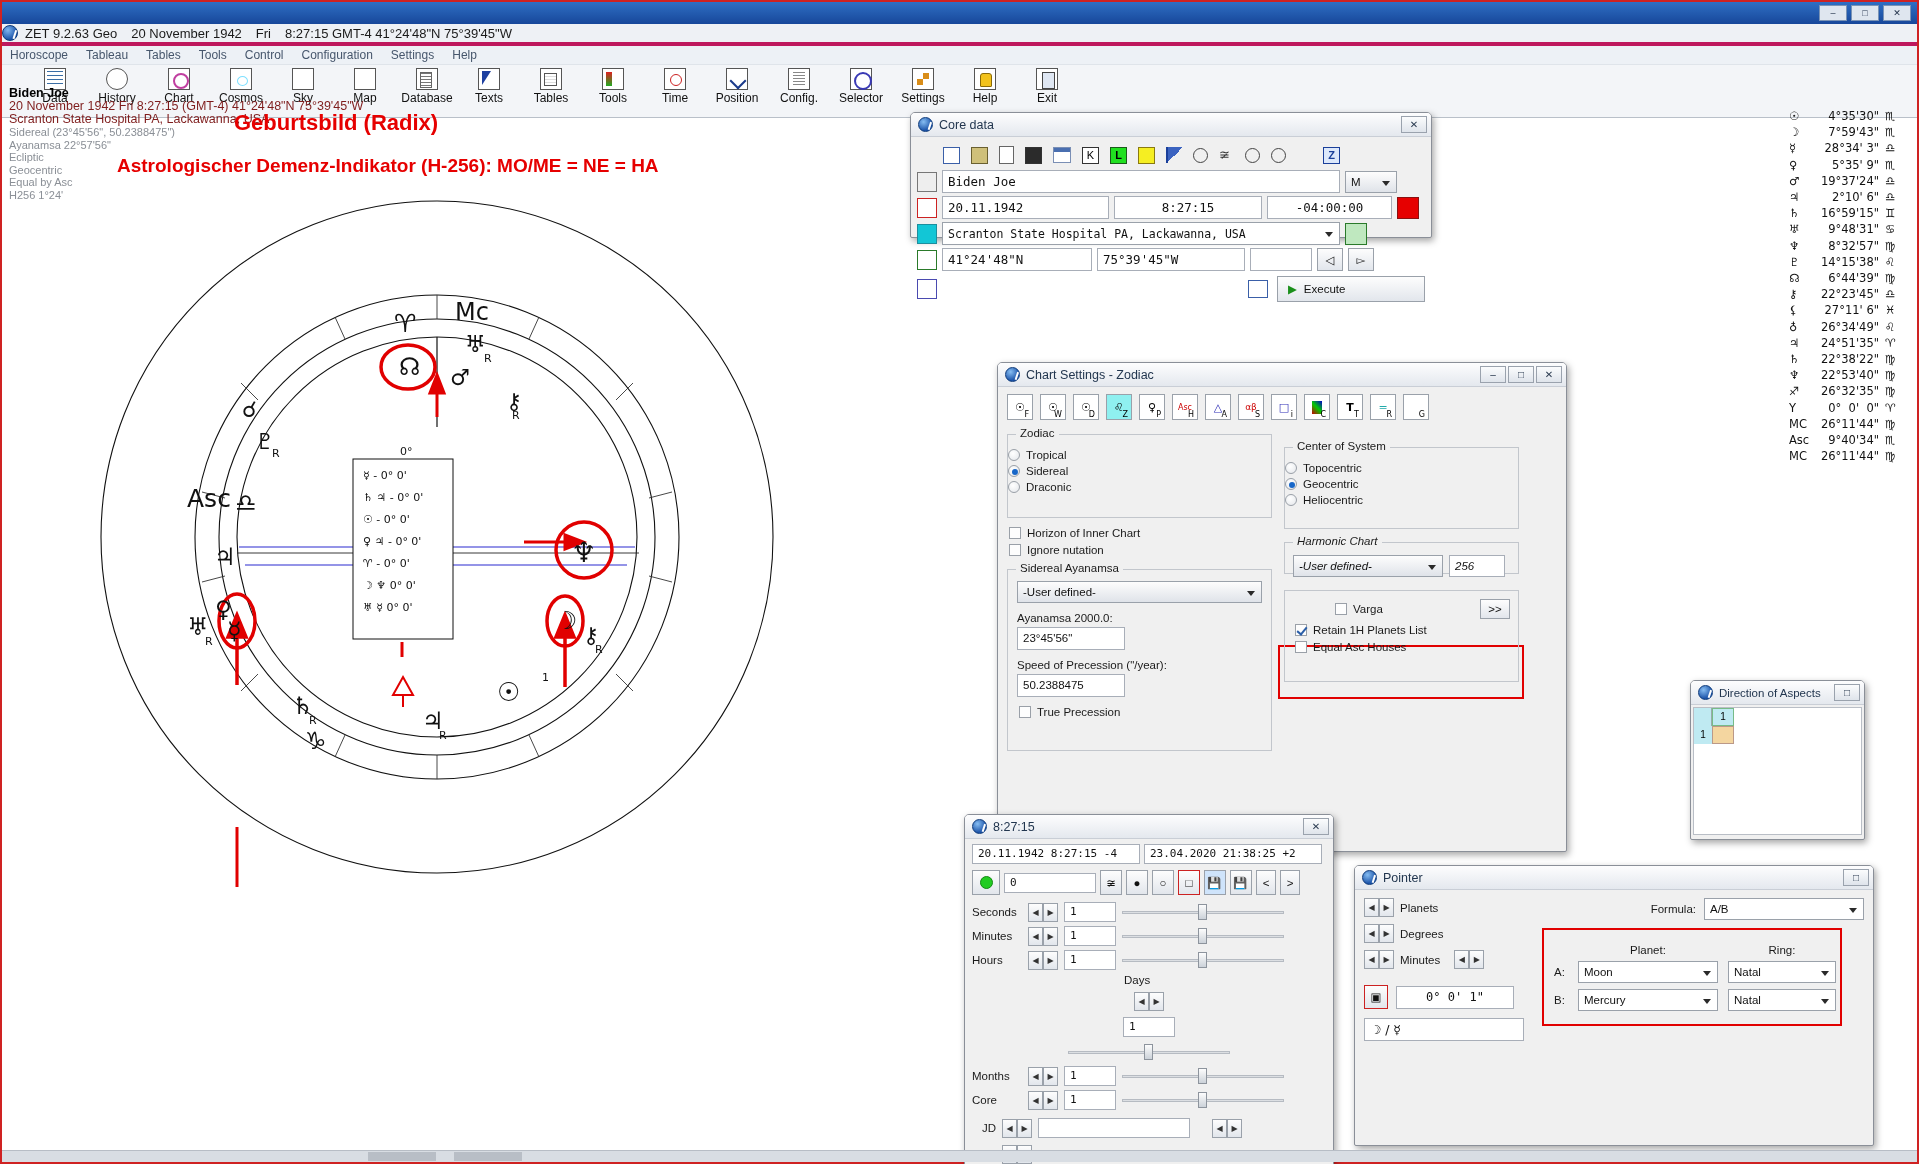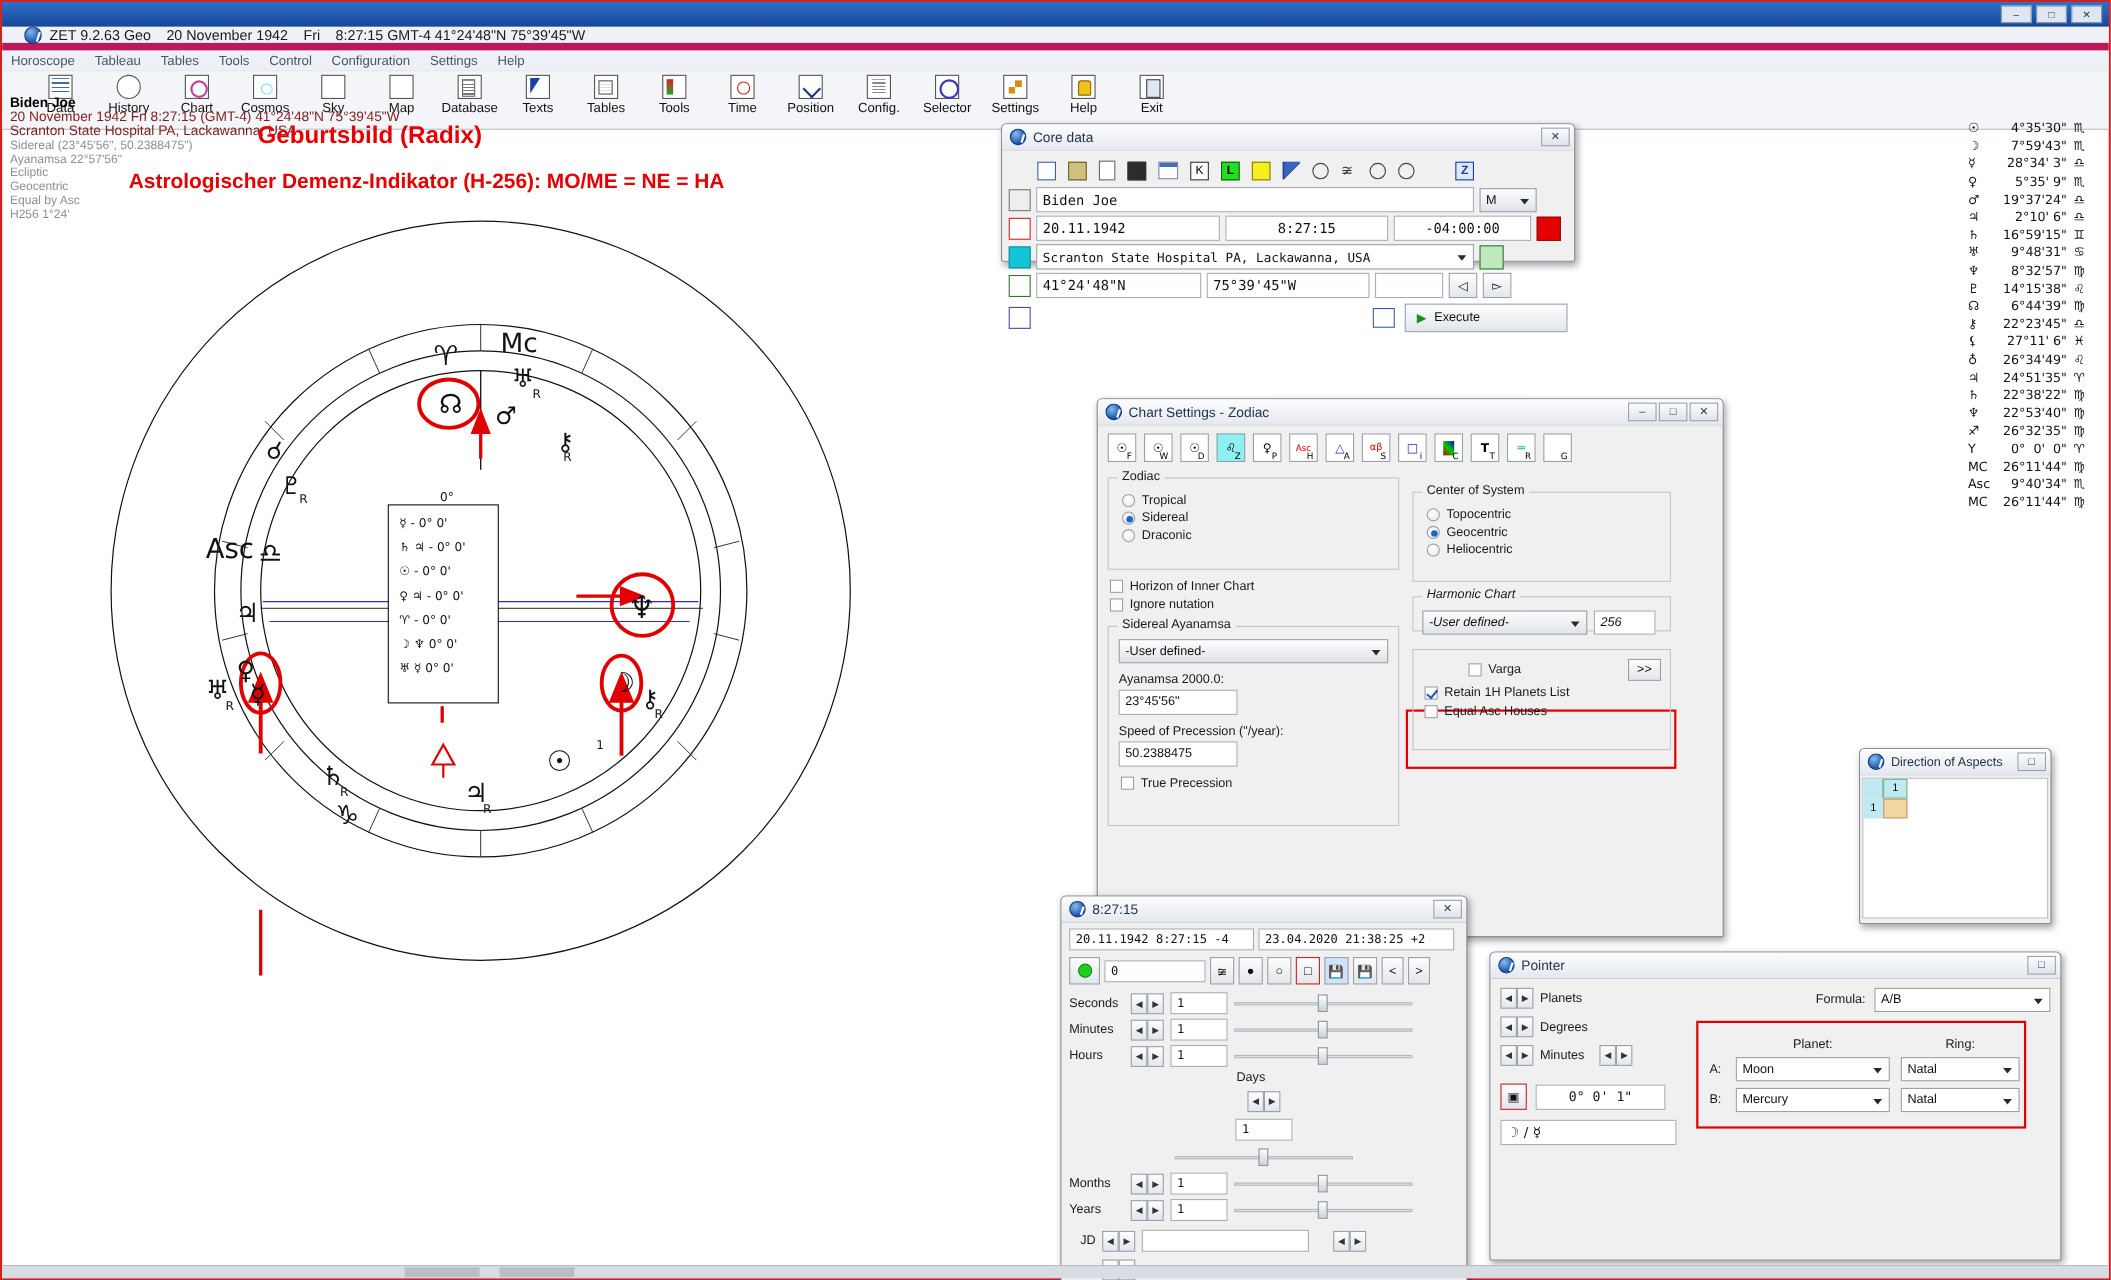--- a/index.html
+++ b/index.html
@@ -26,21 +26,21 @@
     background:linear-gradient(#2f6fc4,#17479a);
   }
   .win-btns { position:absolute; right:6px; top:3px; display:flex; gap:4px; }
   .win-btn {
     width:28px;height:16px;background:#dfe6ef;border:1px solid #7a93b5;
     font-size:9px;line-height:14px;text-align:center;color:#22324a;
   }
   
   #zet-title {
     height:22px; background:#eef1f5; display:flex; align-items:center;
-    padding-left:20px; border-bottom:7px solid #be185d;
+    padding-left:0; border-bottom:4px solid #be185d;
     font-size:13px; color:#1a1a1a;
   }
   .zet-logo {
     width:16px;height:16px;border-radius:50%;
     background:radial-gradient(circle at 35% 30%, #7fb6f0, #1a52a8 70%);
     border:1px solid #0d3a7a; margin-right:7px; position:relative;
   }
   .zet-logo:after{
     content:""; position:absolute; left:4px; top:3px; width:7px;height:9px;
     border-right:2px solid #fff; transform:rotate(18deg);
@@ -159,21 +159,21 @@
     background:#fff;border:1px solid #a8aeb8;height:23px;line-height:21px;
     font-family:"DejaVu Sans Mono", monospace; font-size:12.5px; color:#111;
     padding:0 5px; overflow:hidden; white-space:nowrap;
   }
   .ti.small { height:20px; line-height:18px; font-size:11px; }
   .grp { border:1px solid #c2c6cc; position:relative; }
   .grp > .cap {
     position:absolute; top:-8px; left:8px; background:#f0f0f0;
     padding:0 4px; font-size:11.5px; color:#1a1a1a;
   }
-  .radio { display:flex; align-items:center; font-size:11.5px; color:#1a1a1a; margin:4px 0 0 12px;}
+  .radio { display:flex; align-items:center; font-size:11.5px; color:#1a1a1a; margin:4px 0 0 0;}
   .radio .dot {
     width:12px;height:12px;border-radius:50%;border:1px solid #9aa0a8;
     background:radial-gradient(circle at 40% 35%, #fff, #e3e6ea);
     margin-right:6px; flex:none; position:relative;
   }
   .radio.on .dot:after{
     content:"";position:absolute;left:3px;top:3px;width:6px;height:6px;border-radius:50%;background:#1766c8;
   }
   .chk { display:flex; align-items:center; font-size:11.5px; color:#1a1a1a; margin:5px 0 0 2px;}
   .chk .box {
@@ -729,21 +729,21 @@
               <span class="sb">◀</span>
               <span class="sb">▶</span>
             </span>
           <div class="ti small" style="width:52px;">1</div>
           <span class="slider" style="width:162px;">
               <span class="track"></span>
               <span class="knob" style="left:76px;"></span>
             </span>
         </div>
         <div style="display:flex;align-items:center;gap:6px;margin-bottom:4px;">
-          <span class="lbl" style="width:50px;">Years</span>
+          <span class="lbl" style="width:50px;">Core</span>
           <span class="spin">
               <span class="sb">◀</span>
               <span class="sb">▶</span>
             </span>
           <div class="ti small" style="width:52px;">1</div>
           <span class="slider" style="width:162px;">
               <span class="track"></span>
               <span class="knob" style="left:76px;"></span>
             </span>
         </div>

